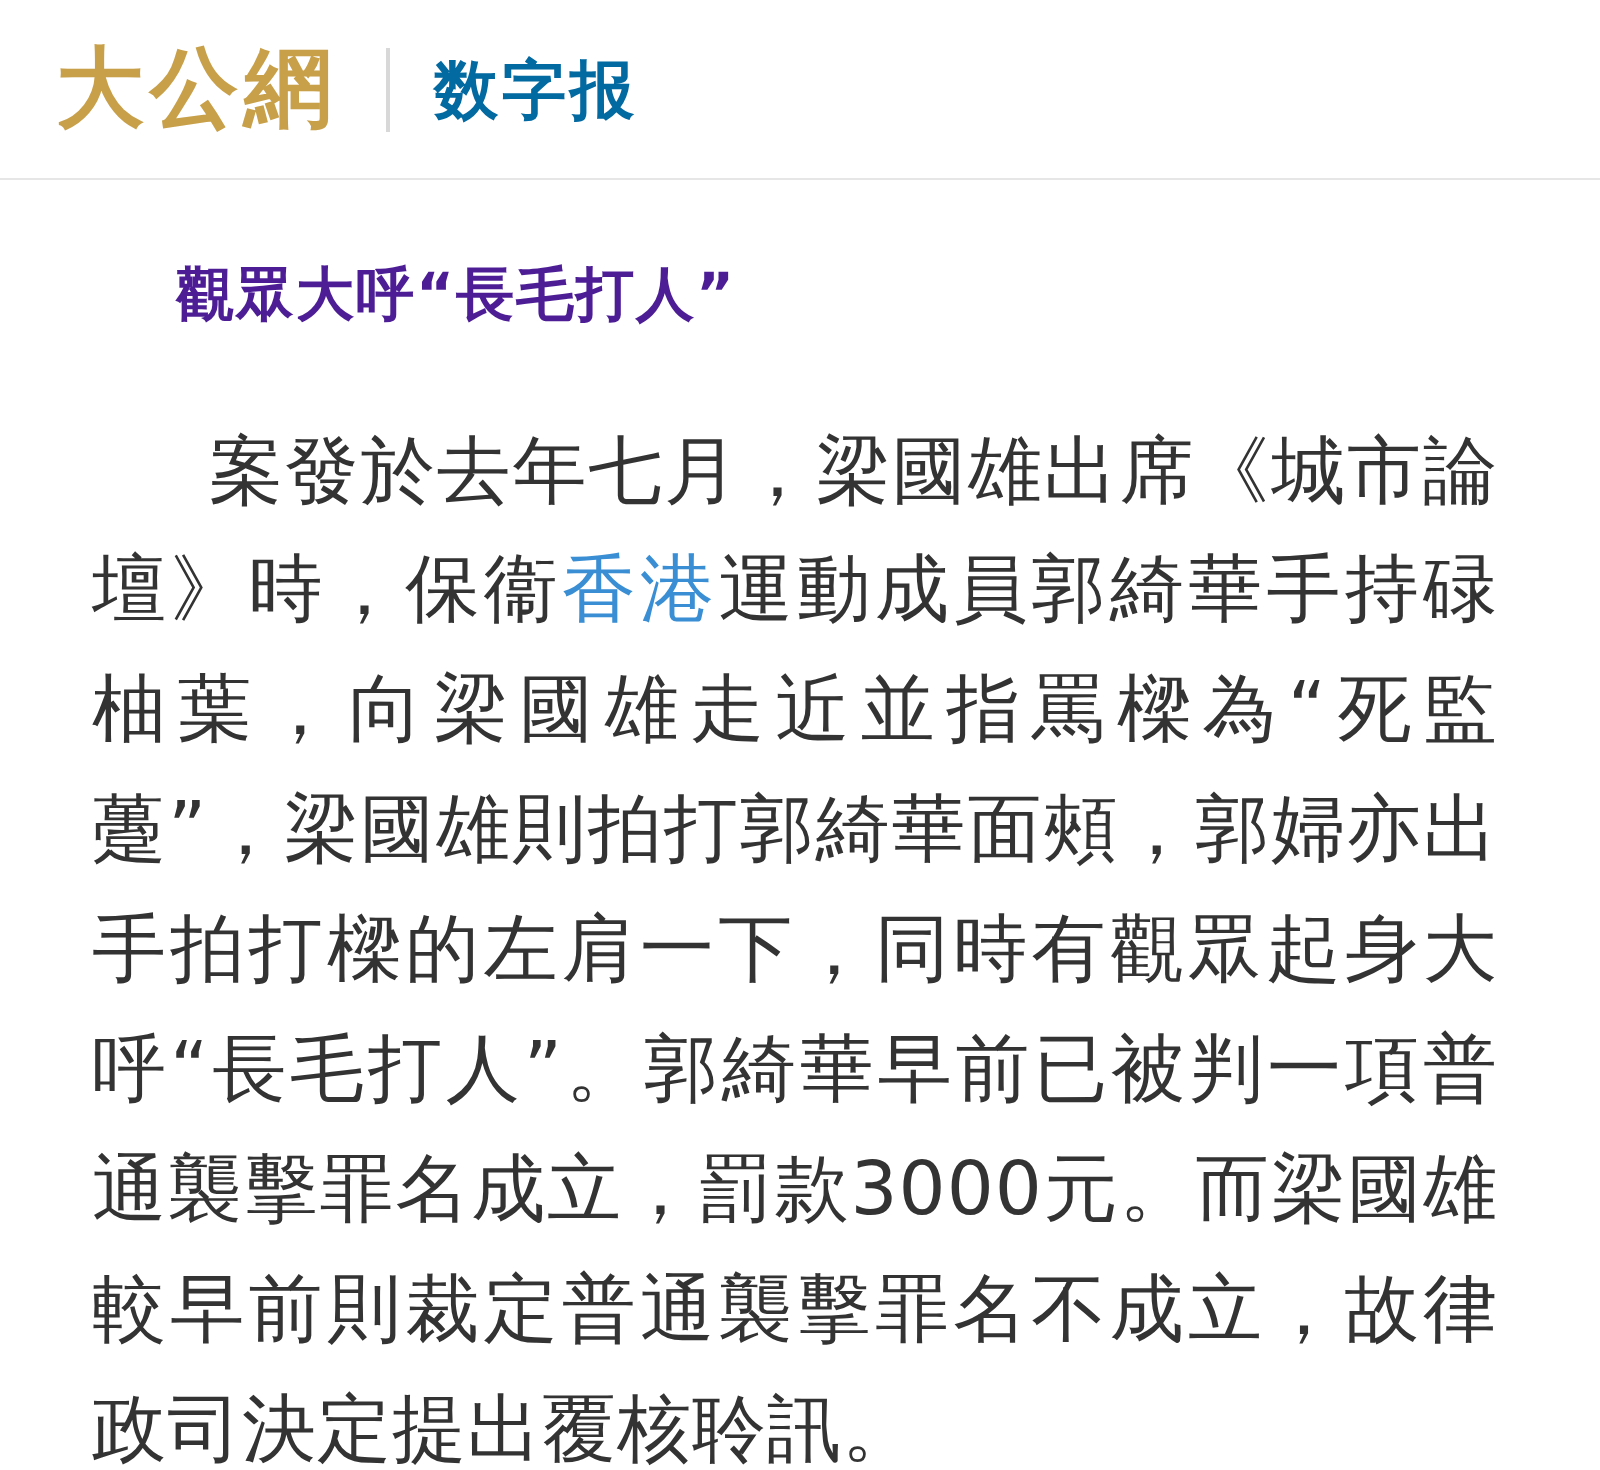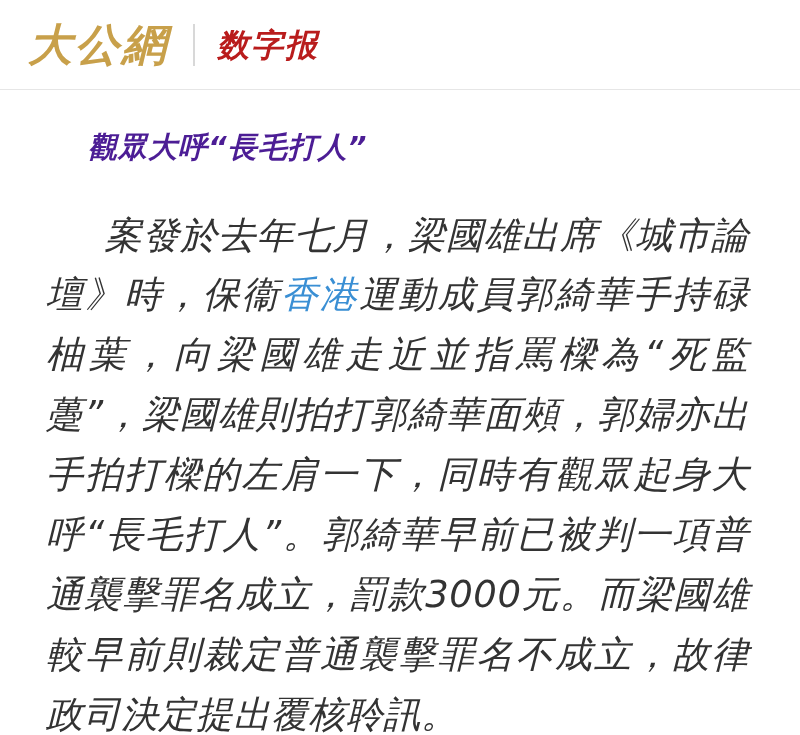--- a/index.html
+++ b/index.html
@@ -13,21 +13,20 @@
     font-family: "Liberation Sans", sans-serif;
     color: #333333;
     overflow: hidden;
   }
   .page {
     width: 800px;
     height: 715px;
     position: relative;
     background: #ffffff;
     box-sizing: border-box;
-    font-style: italic;
   }
   
   .site-header {
     height: 90px;
     box-sizing: border-box;
     padding: 0 0 0 28px;
     display: flex;
     align-items: center;
     border-bottom: 1px solid #e6e6e6;
     background: #ffffff;
@@ -44,21 +43,21 @@
   .brand-divider {
     width: 2px;
     height: 42px;
     background: #d8d8d8;
     margin: 0 22px 0 24px;
   }
   .brand-sub {
     font-family: "DejaVu Sans", sans-serif;
     font-size: 32px;
     font-weight: bold;
-    color: #b91c1c;
+    color: #0369a1;
     letter-spacing: 2px;
     line-height: 1;
     white-space: nowrap;
   }
   
   .article {
     padding: 36px 30px 0 30px;
     box-sizing: border-box;
   }
   .article-subtitle {

